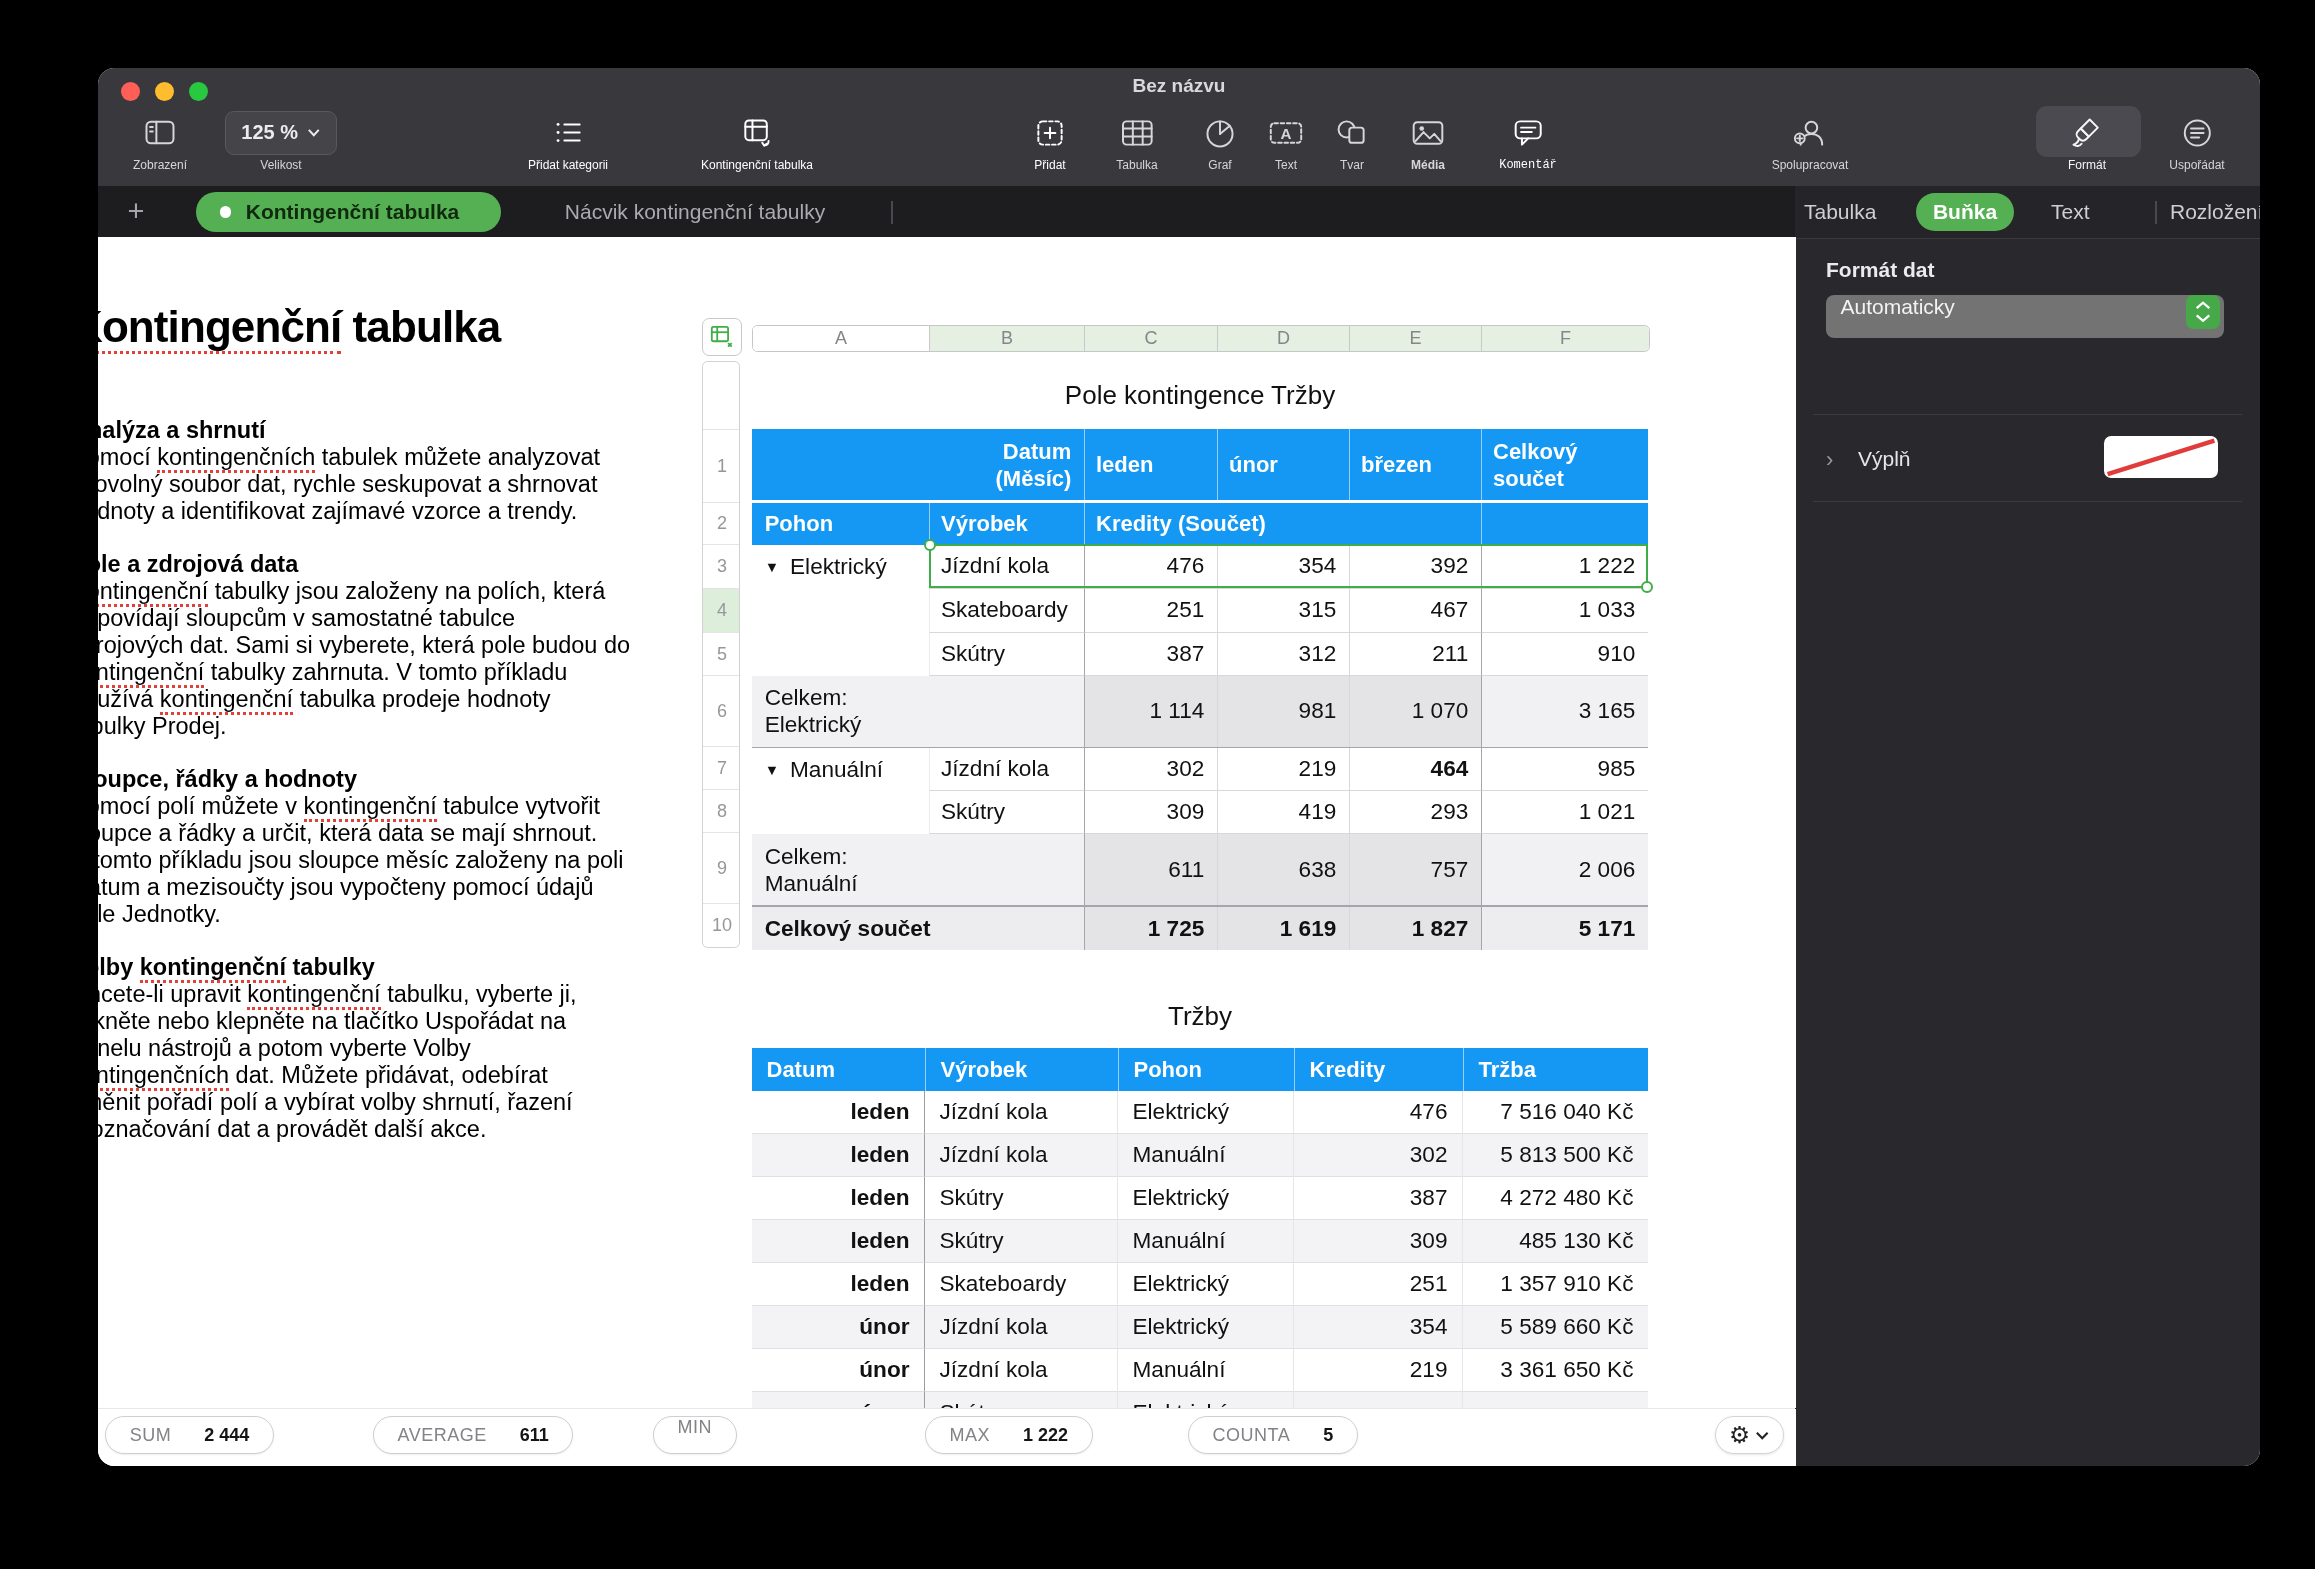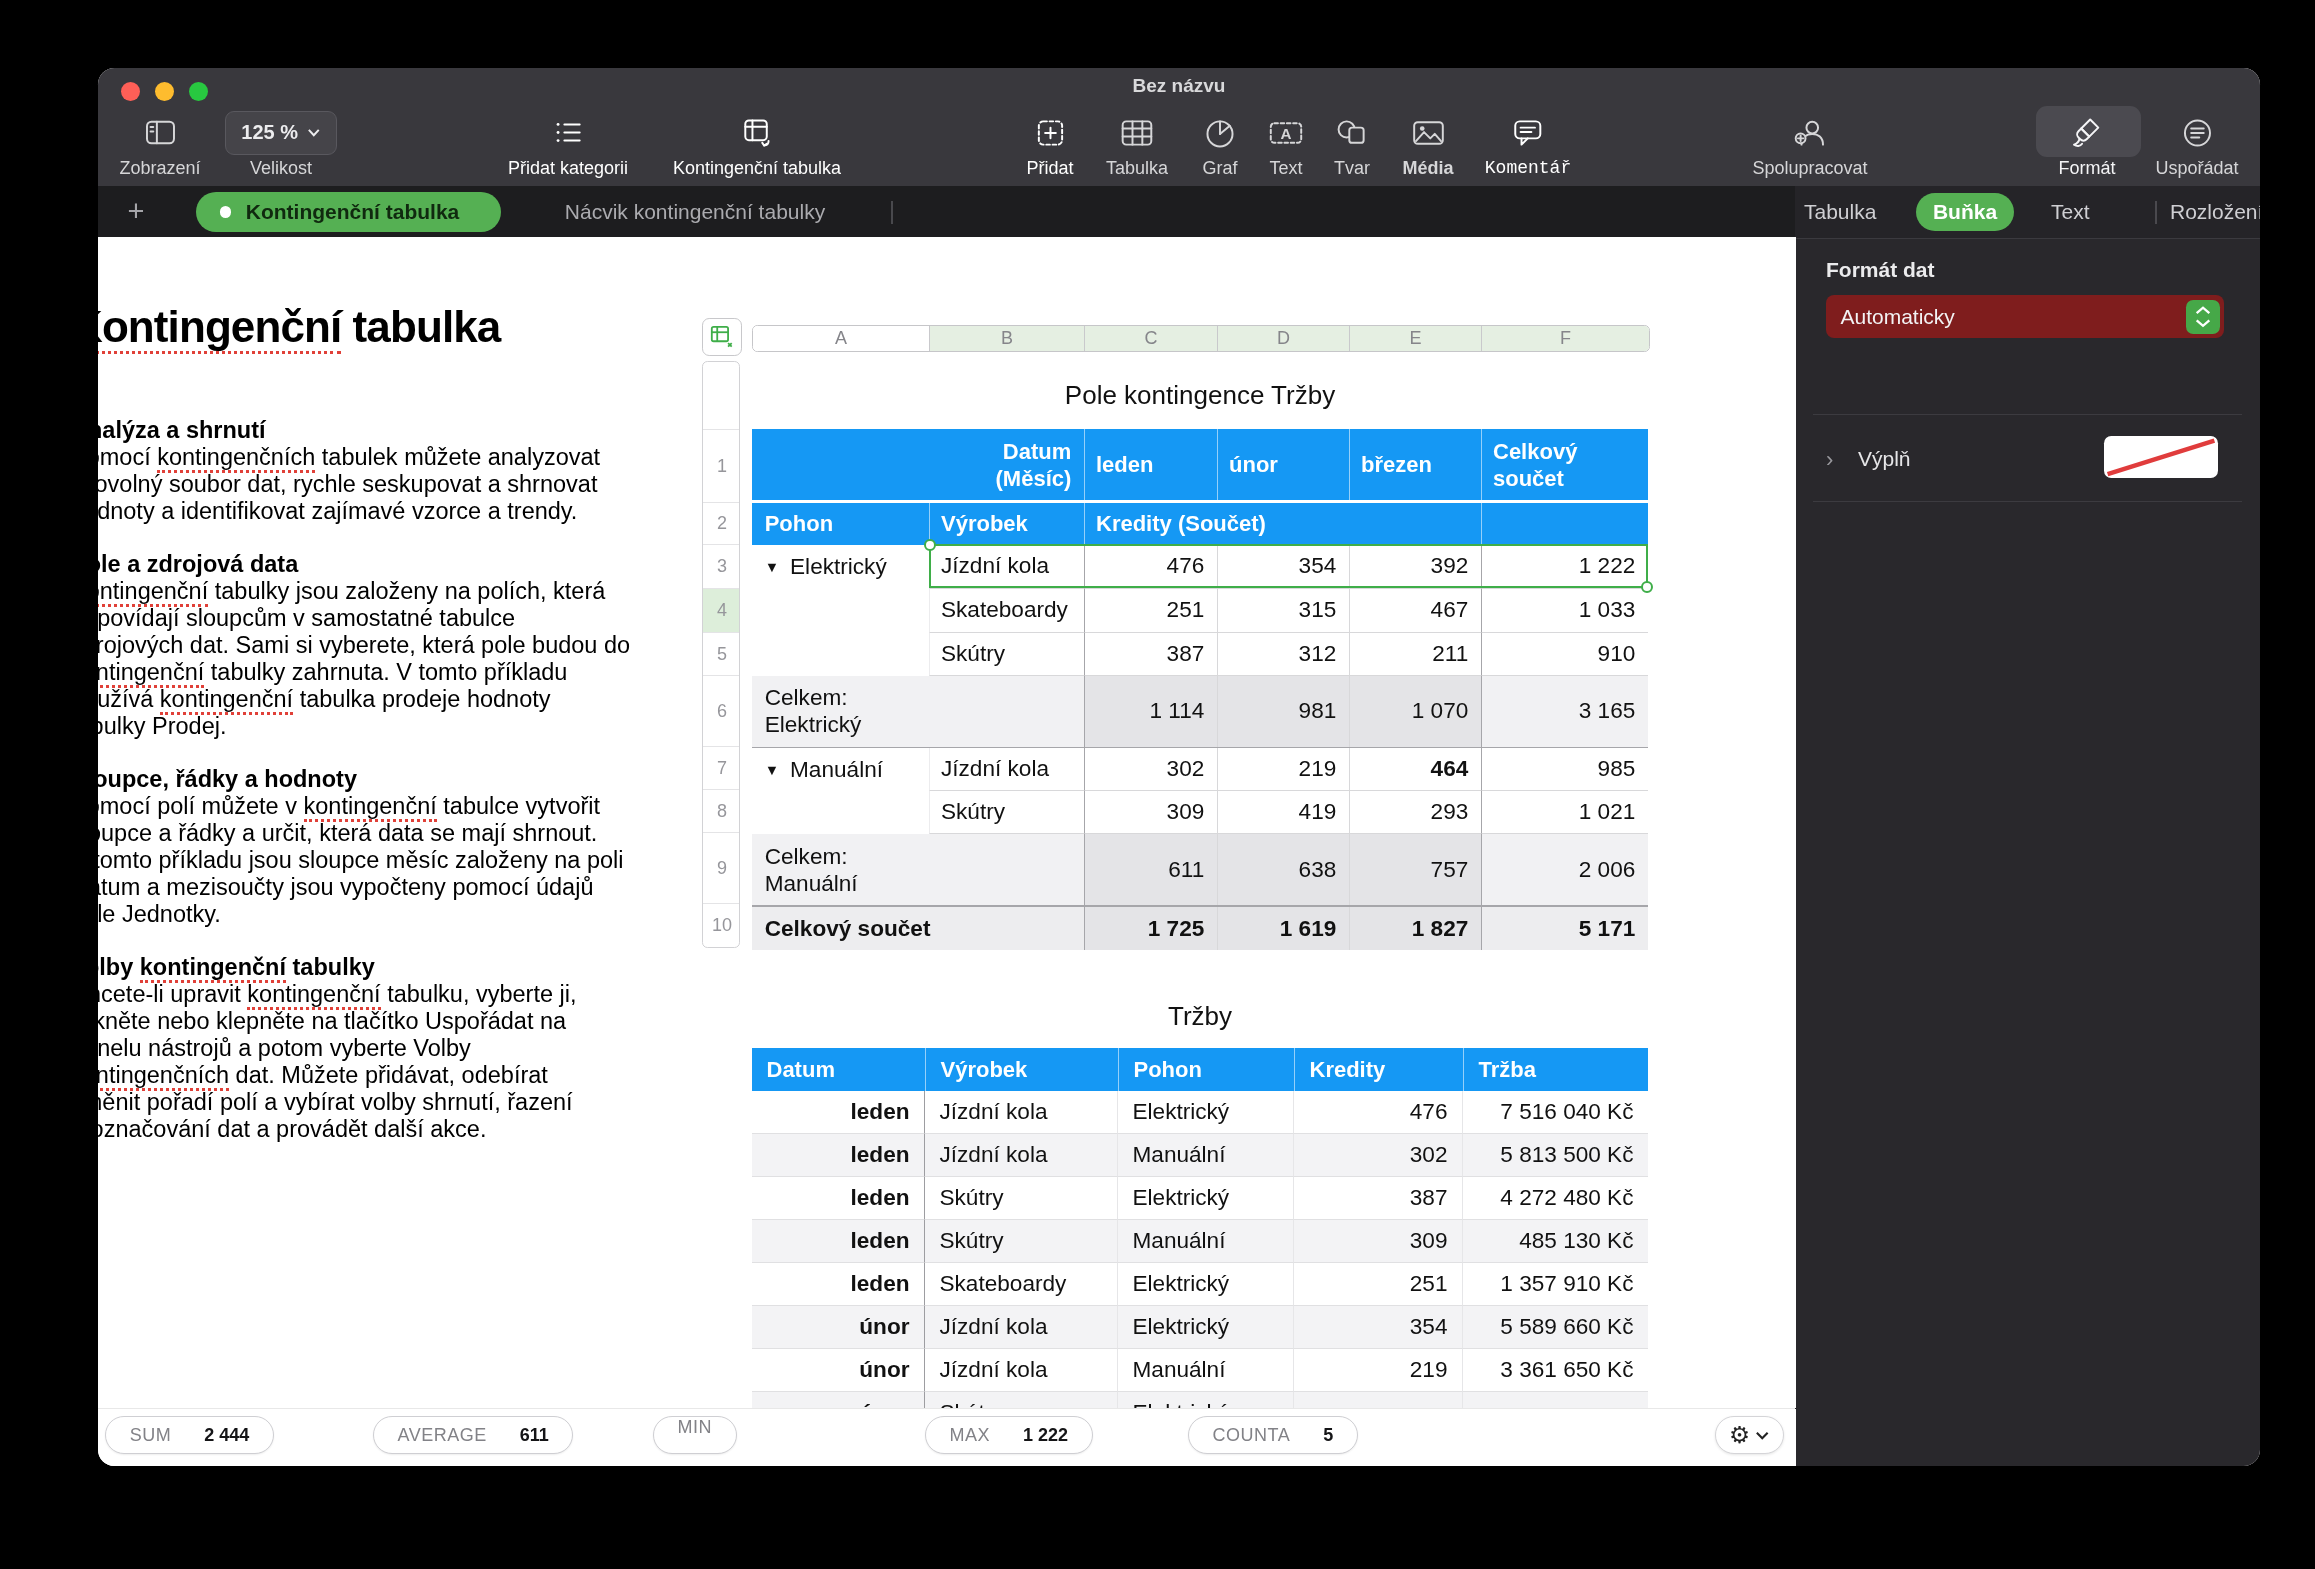--- a/index.html
+++ b/index.html
@@ -8,40 +8,40 @@
   
   .chrome{position:absolute;left:0;top:0;width:2162px;height:118px;background:#39383d;}
   .traffic{position:absolute;top:13.6px;width:19px;height:19px;border-radius:50%;}
   .t-close{left:22.6px;background:#ff5f57;}
   .t-min{left:57px;background:#febc2e;}
   .t-zoom{left:91px;background:#28c840;}
   .win-title{position:absolute;top:7.2px;left:0;width:2162px;text-align:center;color:#d9d9db;font-size:19px;font-weight:700;}
   .tb{position:absolute;top:41px;transform:translateX(-50%);text-align:center;color:#d6d6d8;}
   .tb.dim{color:#ffffff;}
   .tb .ticon{height:47px;display:flex;align-items:center;justify-content:center;}
-  .tb .tlabel{font-size:18px;margin-top:1.8px;white-space:nowrap;}
+  .tb .tlabel{font-size:12px;margin-top:1.8px;white-space:nowrap;}
   .tb svg{display:block;}
   .zoombtn{display:flex;align-items:center;justify-content:center;gap:9px;width:110px;height:42px;border:0.9px solid #59585e;background:#454449;border-radius:9px;color:#ececee;font-size:20px;font-weight:700;}
   .fmt-pill{position:absolute;left:1938px;top:38px;width:105px;height:51px;background:#4b4a50;border-radius:11px;}
   
   .tabbar{position:absolute;left:0;top:118px;width:1698px;height:52px;background:#1d1d1f;}
   .tab-add{position:absolute;left:20px;top:7.2px;width:36px;height:36px;color:#a5a5a9;font-size:29px;line-height:36px;text-align:center;}
   .tab-active{position:absolute;left:98px;top:6.3px;width:305px;height:40px;background:#55b053;border-radius:20px;display:flex;align-items:center;gap:14.5px;padding-left:23.5px;box-sizing:border-box;}
   .tab-dot{width:11.8px;height:11.8px;border-radius:50%;background:#fff;}
   .tab-active-label{color:#10290f;font-size:21px;font-weight:700;}
   .tab-inactive{position:absolute;left:443px;top:6.3px;width:308px;height:40px;line-height:40px;text-align:center;color:#ababaf;font-size:21px;}
   .tab-sep{position:absolute;left:793px;top:14.5px;width:1.8px;height:23.5px;background:#49494d;}
   
   .sidebar{position:absolute;left:1697px;top:118px;width:465px;height:1280px;background:#29282c;}
   .sb-tabs{position:absolute;left:0;top:0;width:465px;height:52px;background:#252428;border-bottom:0.9px solid #3b3a3f;}
   .sb-tab{position:absolute;top:0;height:52px;line-height:52px;color:#cfcfd3;font-size:21px;}
   .sb-tab-pill{position:absolute;left:121px;top:7.2px;width:98px;height:38px;background:#55b053;border-radius:19px;color:#fff;font-size:21px;font-weight:700;text-align:center;line-height:38px;}
   .sb-sep{position:absolute;left:360px;top:14.5px;width:1.8px;height:23.5px;background:#4a494e;}
   .sb-h{position:absolute;left:31px;top:72px;color:#ebebed;font-size:21px;font-weight:700;}
-  .dropdown{position:absolute;left:31px;top:109px;width:398px;height:43px;background:#7f1d1d;border-radius:8.1px;display:flex;align-items:center;}
+  .dropdown{position:absolute;left:31px;top:109px;width:398px;height:43px;background:#737373;border-radius:8.1px;display:flex;align-items:flex-start;}
   .dd-label{margin-left:14.5px;color:#f3f3f4;font-size:21px;flex:1;}
   .dd-step{width:34px;height:34px;margin-right:4.5px;background:#46a848;border-radius:7.2px;display:flex;align-items:center;justify-content:center;}
   .sb-div{position:absolute;left:18px;width:429px;height:0.9px;background:#3c3b40;}
   .fill-chev{position:absolute;left:31px;top:261px;color:#98989d;font-size:22px;}
   .fill-label{position:absolute;left:63px;top:261px;color:#e6e6e8;font-size:21px;}
   .fill-swatch{position:absolute;left:309px;top:250px;width:114px;height:42px;background:#fff;border-radius:7.2px;overflow:hidden;}
   
   .canvas{position:absolute;left:0;top:169px;width:1698px;height:1171px;background:#fff;overflow:hidden;}
   
   .doc{position:absolute;left:-27px;top:65px;color:#000;}

